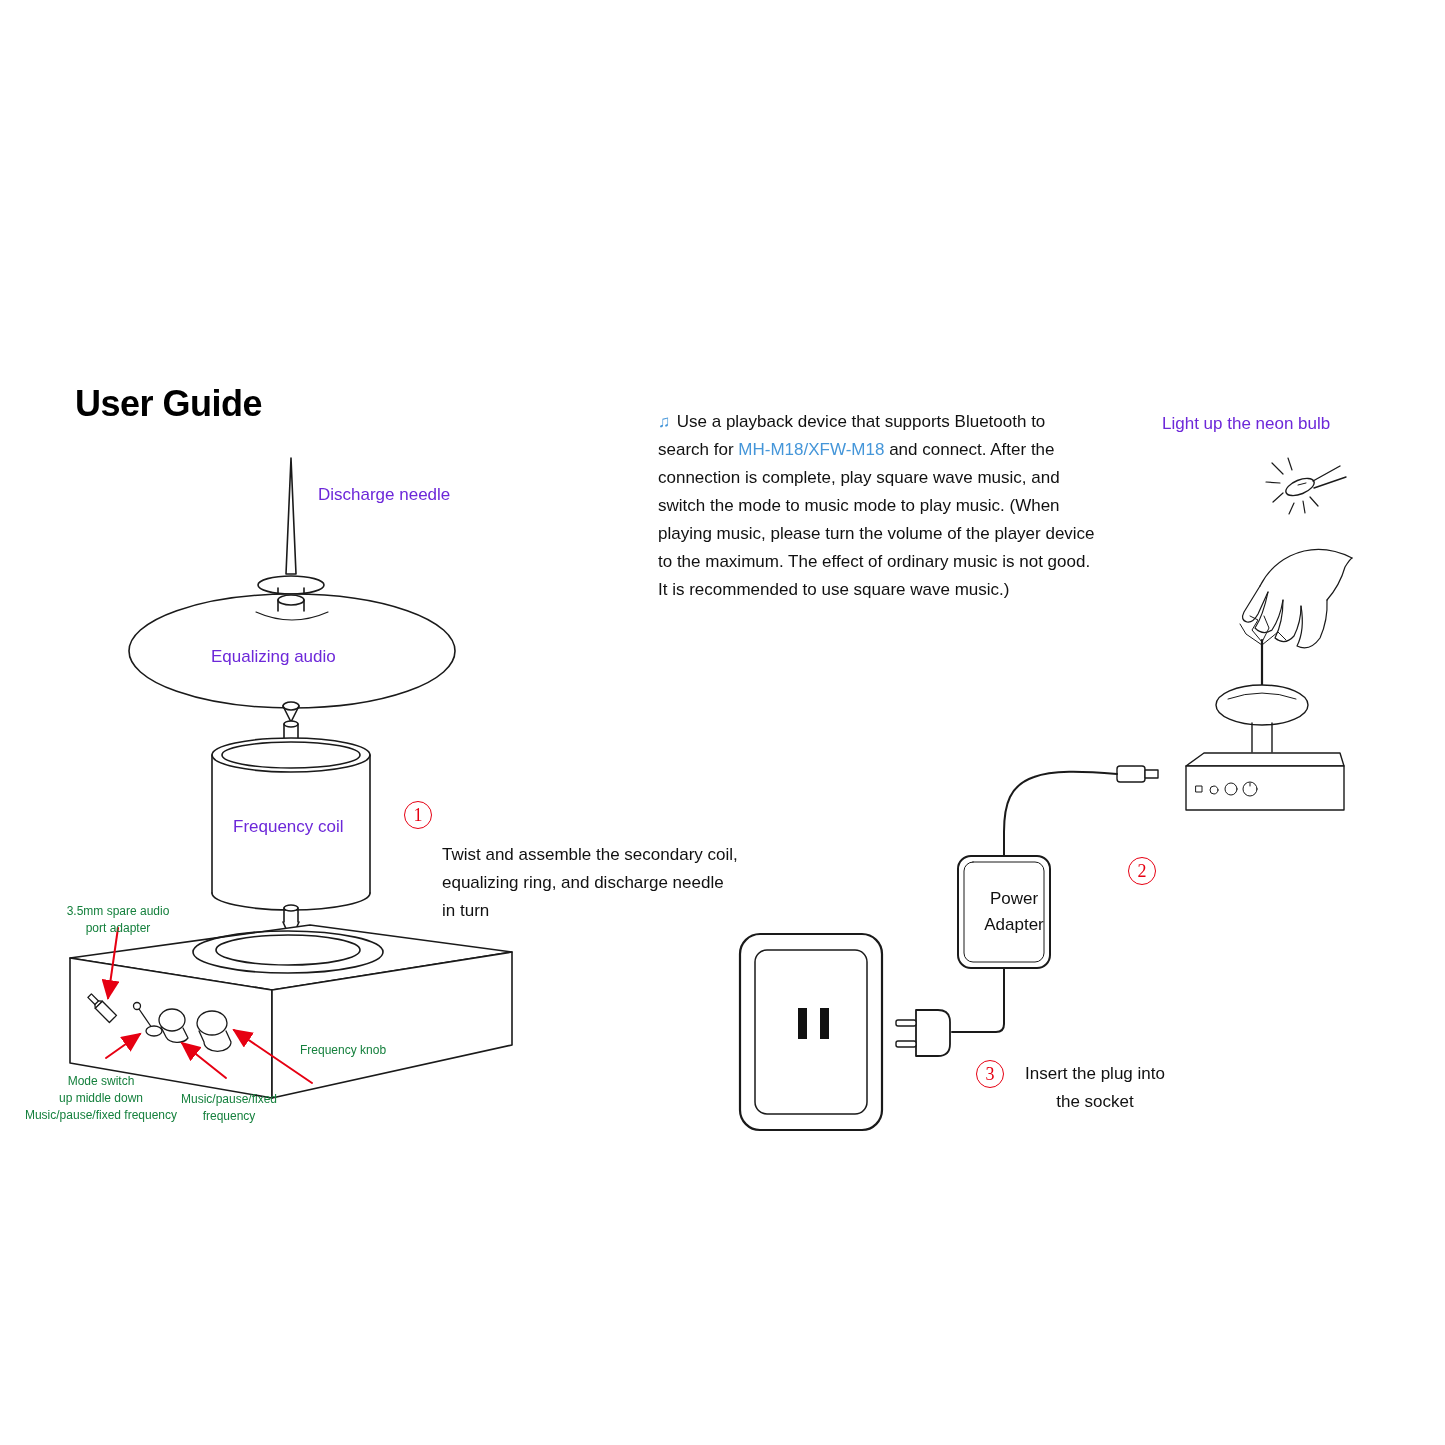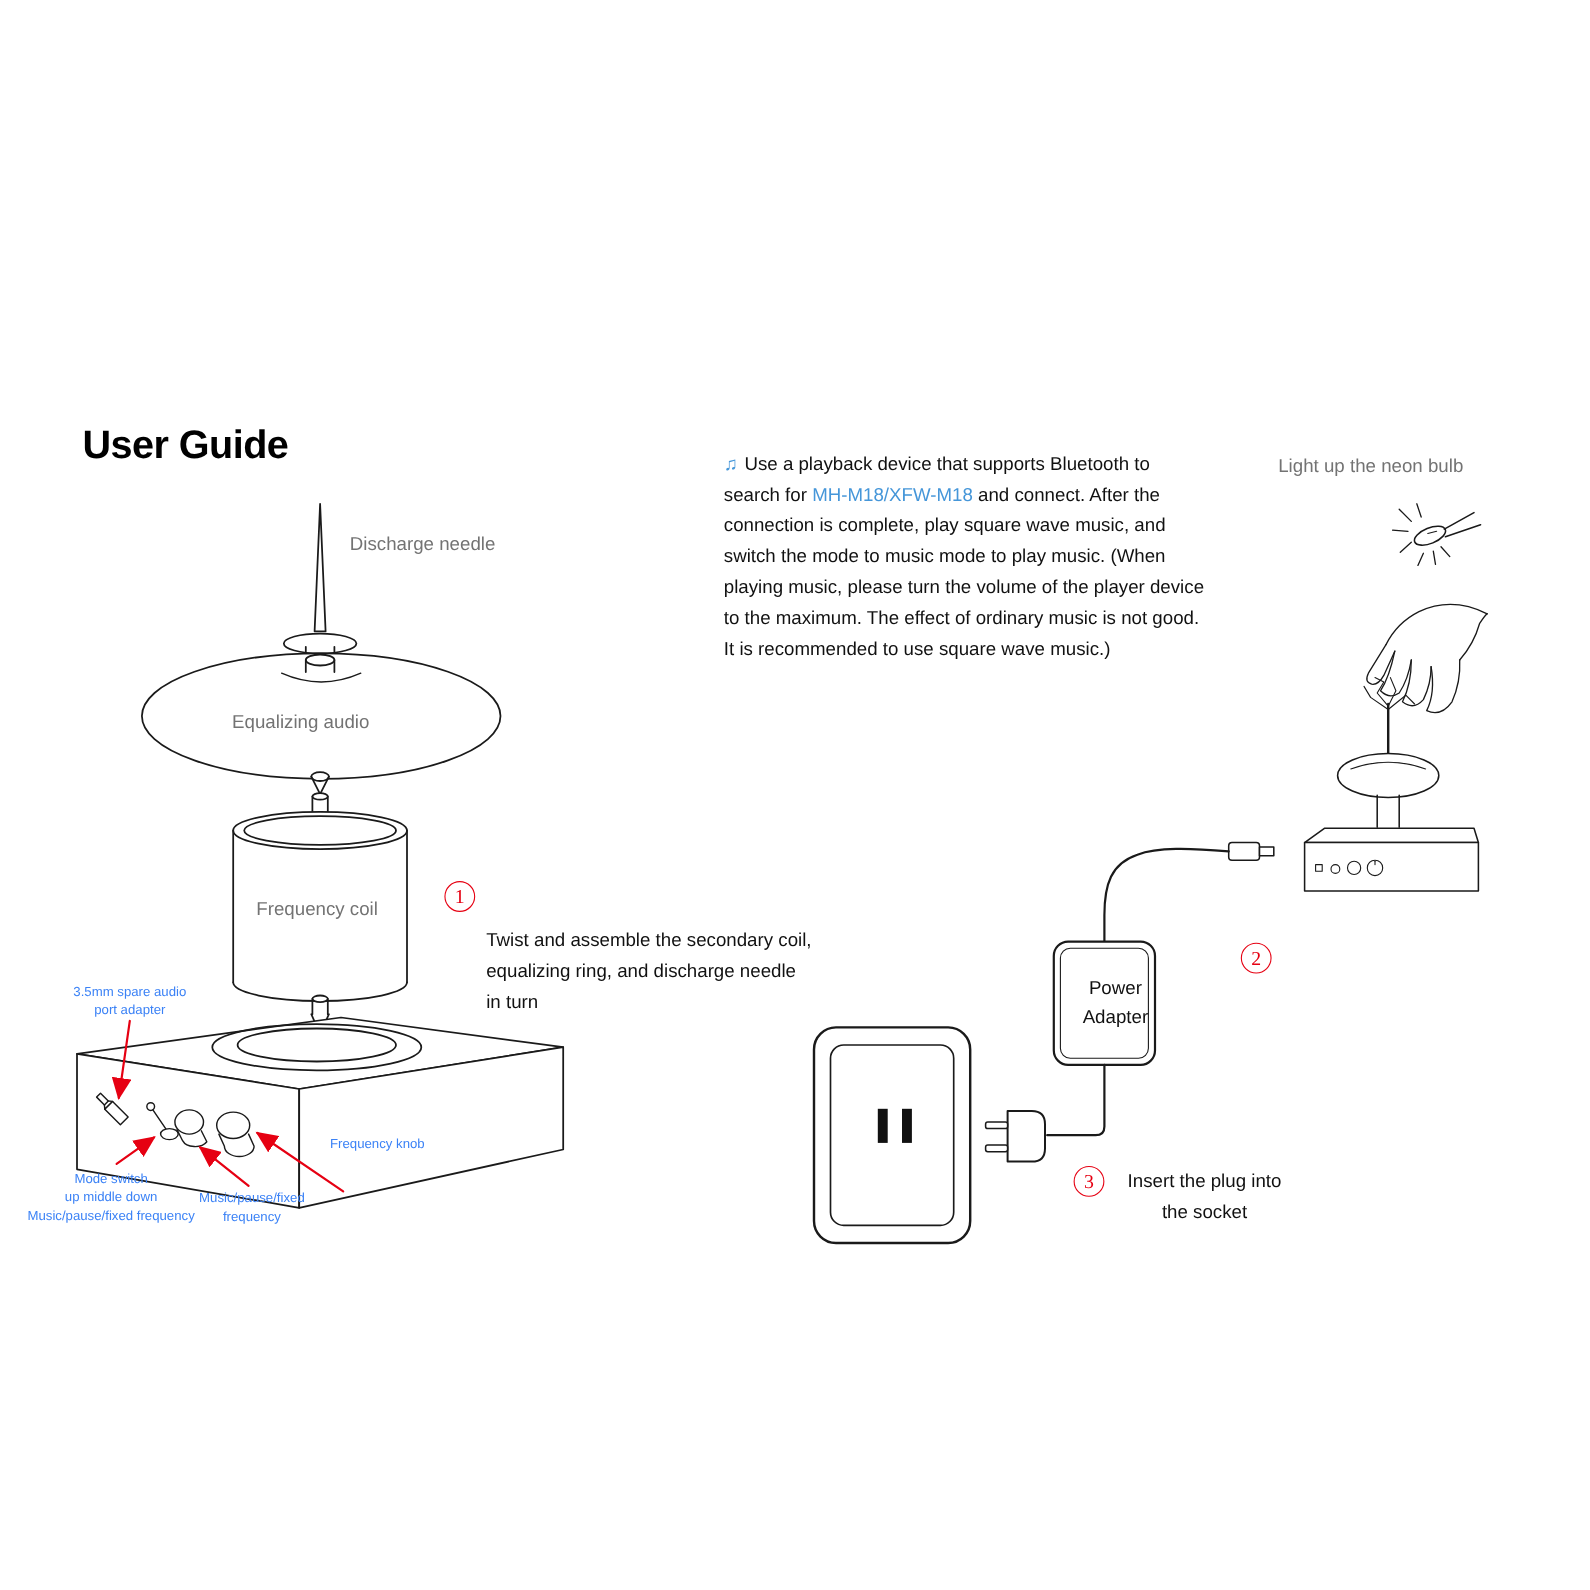--- a/index.html
+++ b/index.html
@@ -15,22 +15,22 @@
   }
   svg.artwork { position:absolute; left:0; top:0; }
   .abs { position:absolute; }
   .title-line {
     font-size: 36px;
     font-weight: bold;
     letter-spacing: -0.5px;
     color: #000000;
     white-space: nowrap;
   }
-  .label { font-size: 17px; color:#737373; white-space: nowrap; }
-  .small-label { font-size: 12px; color:#3b82f6; line-height: 17px; text-align: center; }
+  .label { font-size: 17px; color:#6d28d9; white-space: nowrap; }
+  .small-label { font-size: 12px; color:#15803d; line-height: 17px; text-align: center; margin-top: 10px; }
   .para { font-size: 17px; line-height: 28px; color:#111; }
   .note-icon { color:#4596d9; margin-right: 6px; }
   .model-link { color:#4596d9; }
   .step-row { display:flex; align-items:flex-start; gap:10px; }
   .circ-num {
     display:inline-flex; align-items:center; justify-content:center;
     width:28px; height:28px; border:1.7px solid #e60012; border-radius:50%;
     color:#e60012; font-family:"Liberation Serif", serif; font-size:18px;
     flex:0 0 auto;
   }

